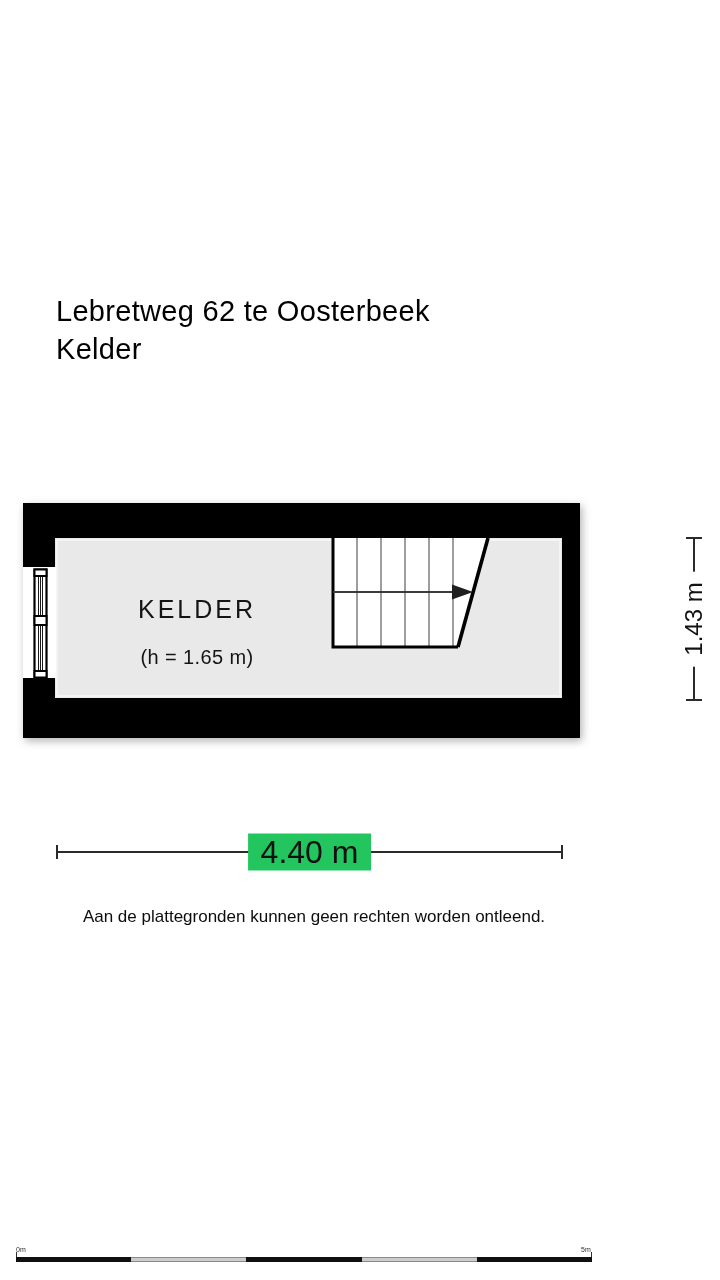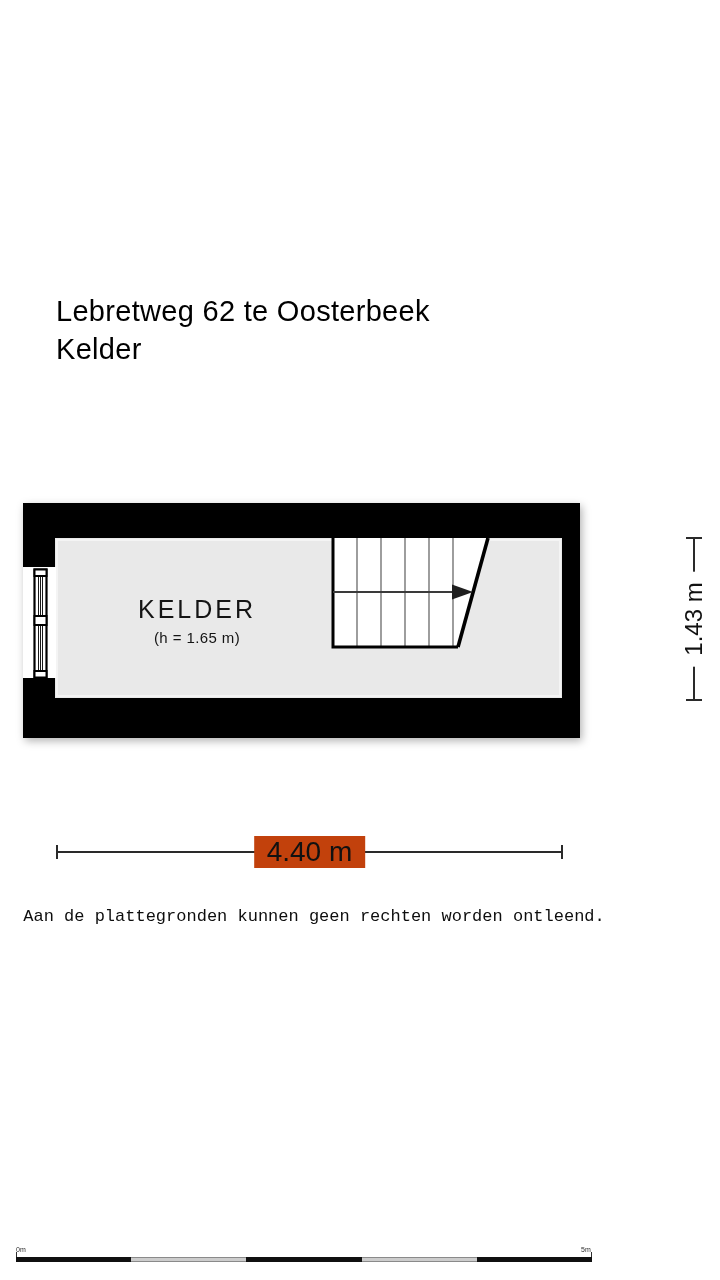--- a/index.html
+++ b/index.html
@@ -14,42 +14,42 @@
   
   .plan {
     position:absolute; left:23px; top:503px; width:557px; height:235px;
     filter:drop-shadow(2px 3px 4px rgba(0,0,0,0.30));
   }
   .plan svg { position:absolute; left:0; top:0; display:block; }
   .room-label {
     position:absolute; left:97px; top:595px; width:200px; text-align:center; color:#141414;
   }
   .room-name  { font-size:25px; letter-spacing:3px; }
-  .room-height{ font-size:15px; margin-top:5px; letter-spacing:0.4px; }
+  .room-height{ font-size:20px; margin-top:22px; letter-spacing:0.4px; }
   
   .dim-h { position:absolute; left:57px; top:852px; width:505px; height:0; }
   .dim-h .line   { position:absolute; left:0; right:0; top:-0.75px; height:1.5px; background:#2a2a2a; }
   .dim-h .tick-l { position:absolute; left:-0.75px;  top:-7px; width:1.5px; height:14px; background:#2a2a2a; }
   .dim-h .tick-r { position:absolute; right:-0.75px; top:-7px; width:1.5px; height:14px; background:#2a2a2a; }
   .dim-h .dim-label {
     position:absolute; left:50%; top:0; transform:translate(-50%,-50%);
-    background:#c2410c; padding:0 13px; font-size:28px; color:#111; white-space:nowrap;
+    background:#22c55e; padding:0 13px; font-size:32px; color:#111; white-space:nowrap;
   }
   .dim-v { position:absolute; left:694px; top:538px; height:162px; width:0; }
   .dim-v .line   { position:absolute; top:0; bottom:0; left:-0.75px; width:1.5px; background:#2a2a2a; }
   .dim-v .tick-t { position:absolute; top:-0.75px;    left:-8px; width:16px; height:1.5px; background:#2a2a2a; }
   .dim-v .tick-b { position:absolute; bottom:-0.75px; left:-8px; width:16px; height:1.5px; background:#2a2a2a; }
   .dim-v .dim-label {
     position:absolute; top:50%; left:0; transform:translate(-50%,-50%) rotate(-90deg);
     background:#fff; padding:0 11px; font-size:24px; color:#111; white-space:nowrap;
   }
   
   .footer {
     position:absolute; top:907px; left:0; width:628px; text-align:center;
-    font-size:17px; line-height:20px; color:#0d0d0d;font-family:Liberation Mono, monospace;
+    font-size:17px; line-height:20px; color:#0d0d0d;
   }
   
   .scalebar { position:absolute; left:16px; top:1257px; width:576px; height:5px; display:flex; }
   .scalebar .seg { flex:1; }
   .seg.dark  { background:#101010; }
   .seg.light { background:#cccccc; border-top:1px solid #8a8a8a; border-bottom:1px solid #8a8a8a; box-sizing:border-box; }
   .scale-label { position:absolute; top:1246px; font-size:7px; line-height:8px; color:#2f2f2f; }
   .scale-label.start { left:16px; }
   .scale-label.end   { left:581px; }
   .scale-tick { position:absolute; top:1252px; width:1px; height:5px; background:#2f2f2f; }

